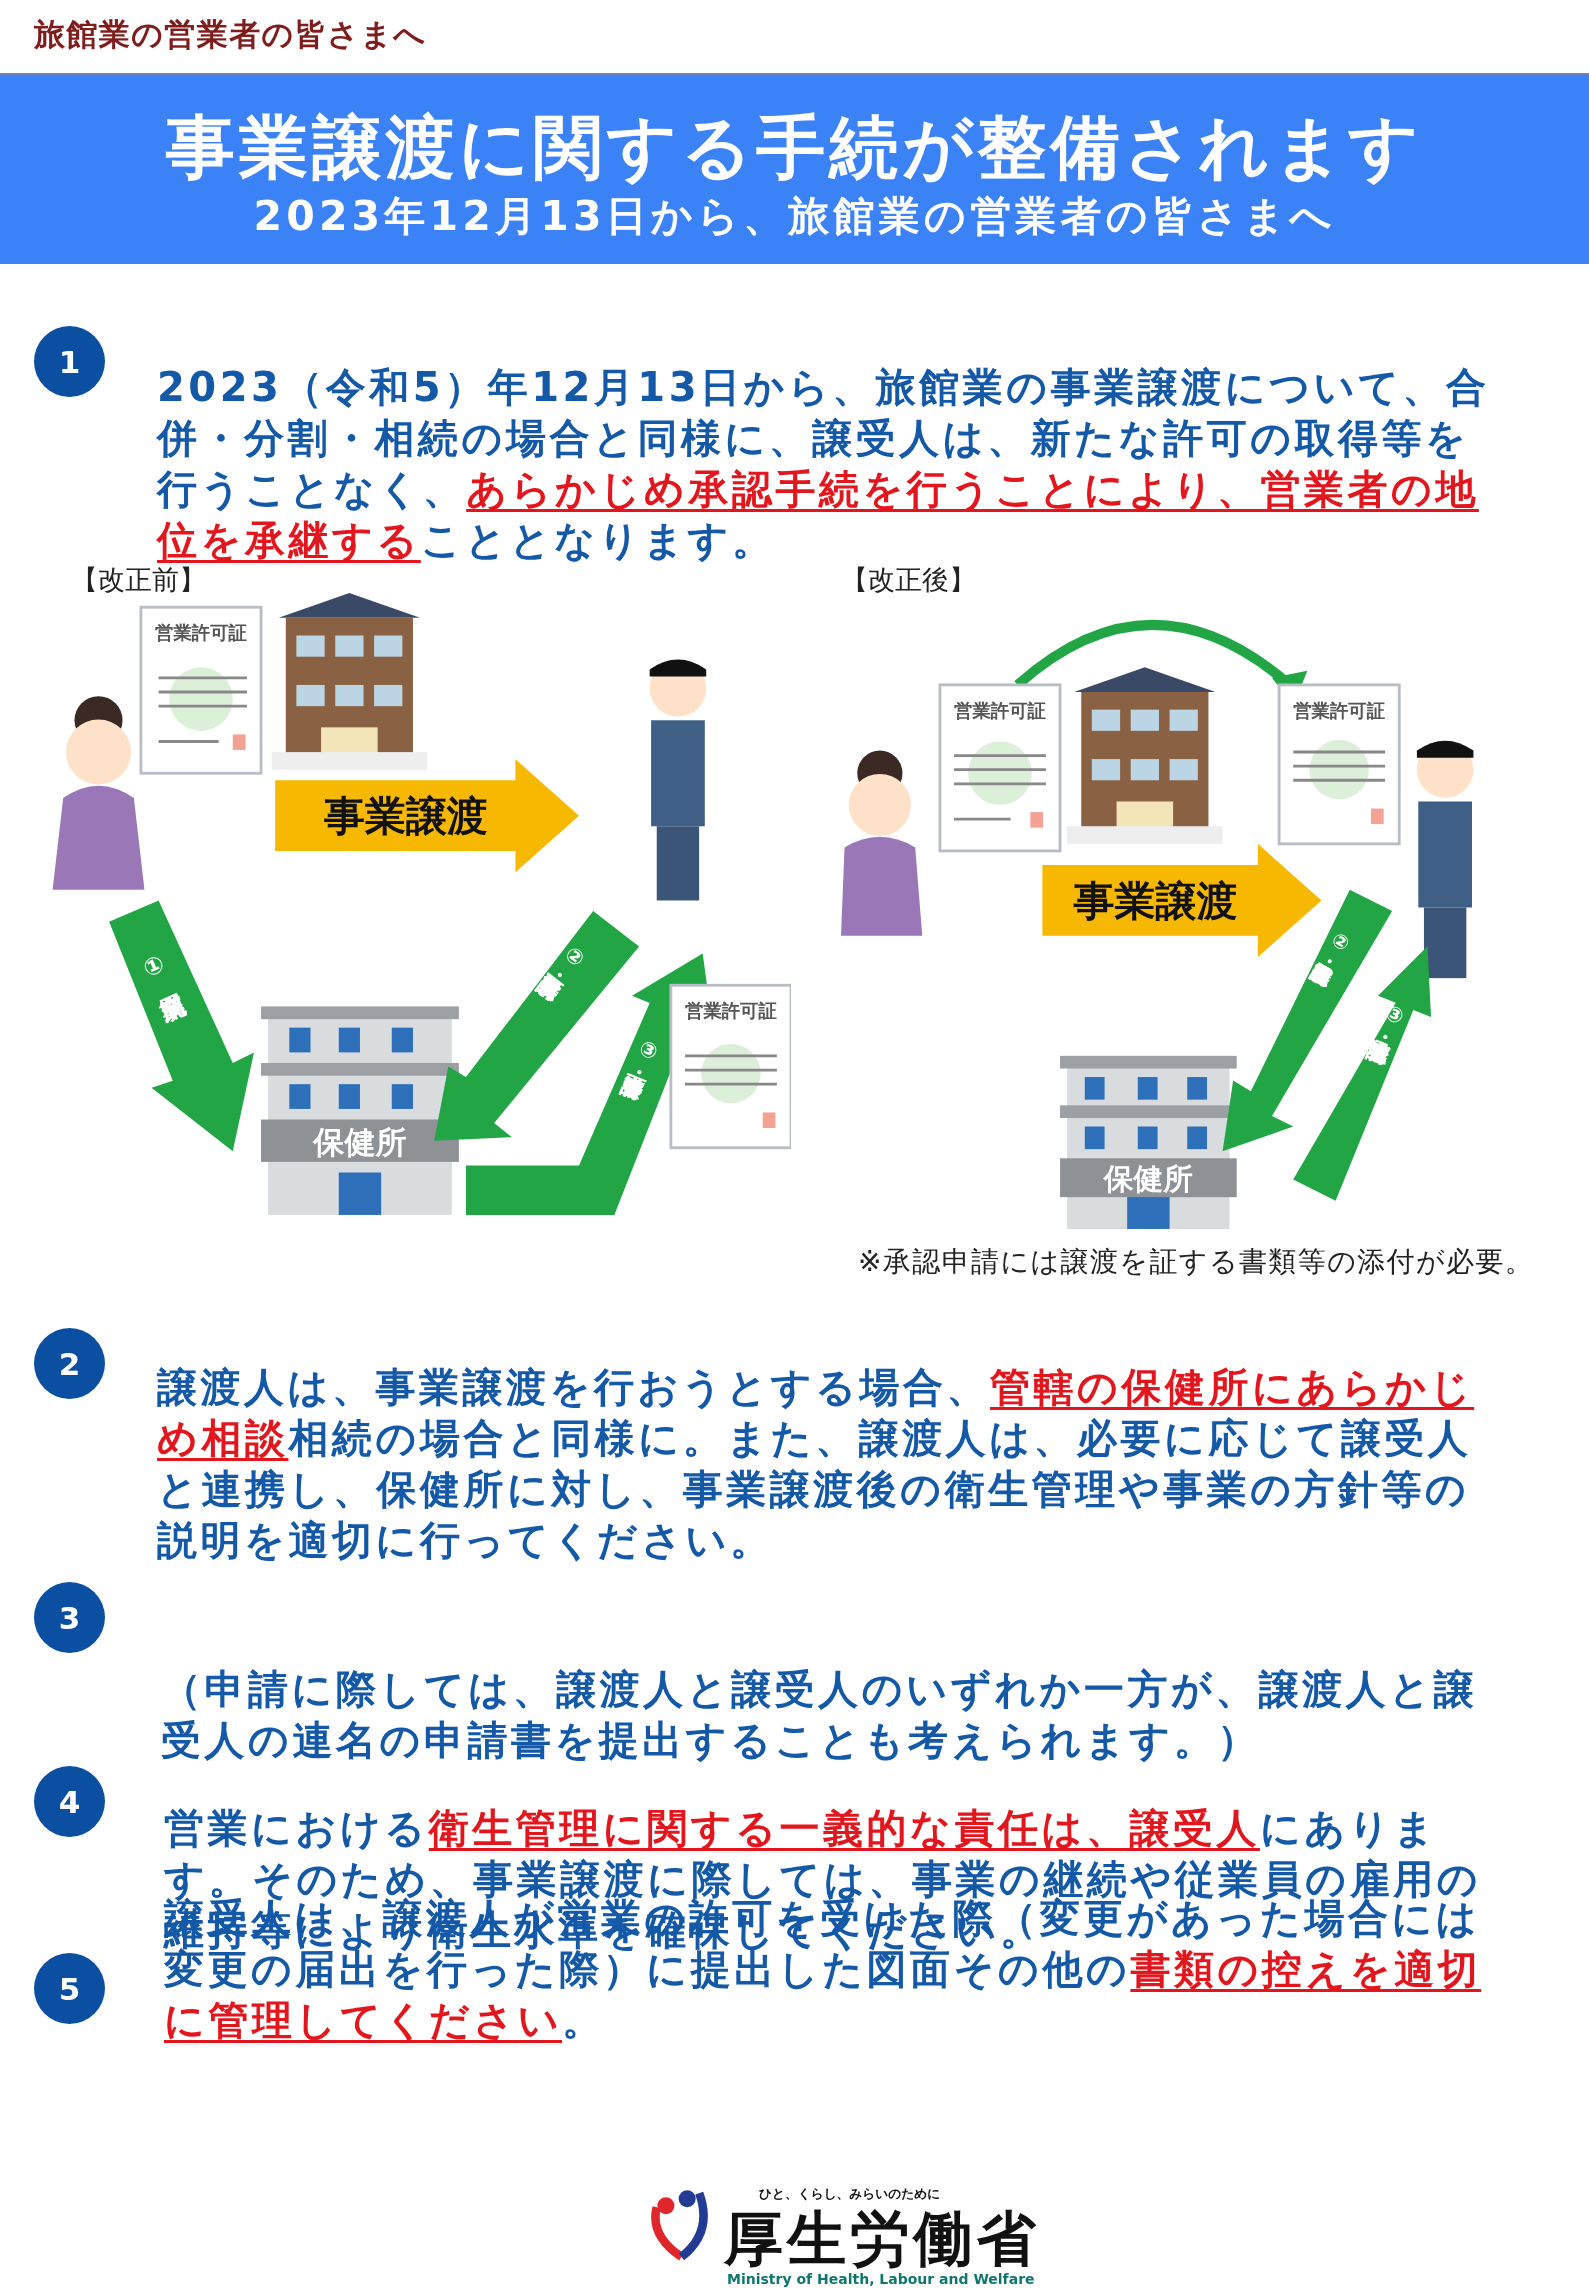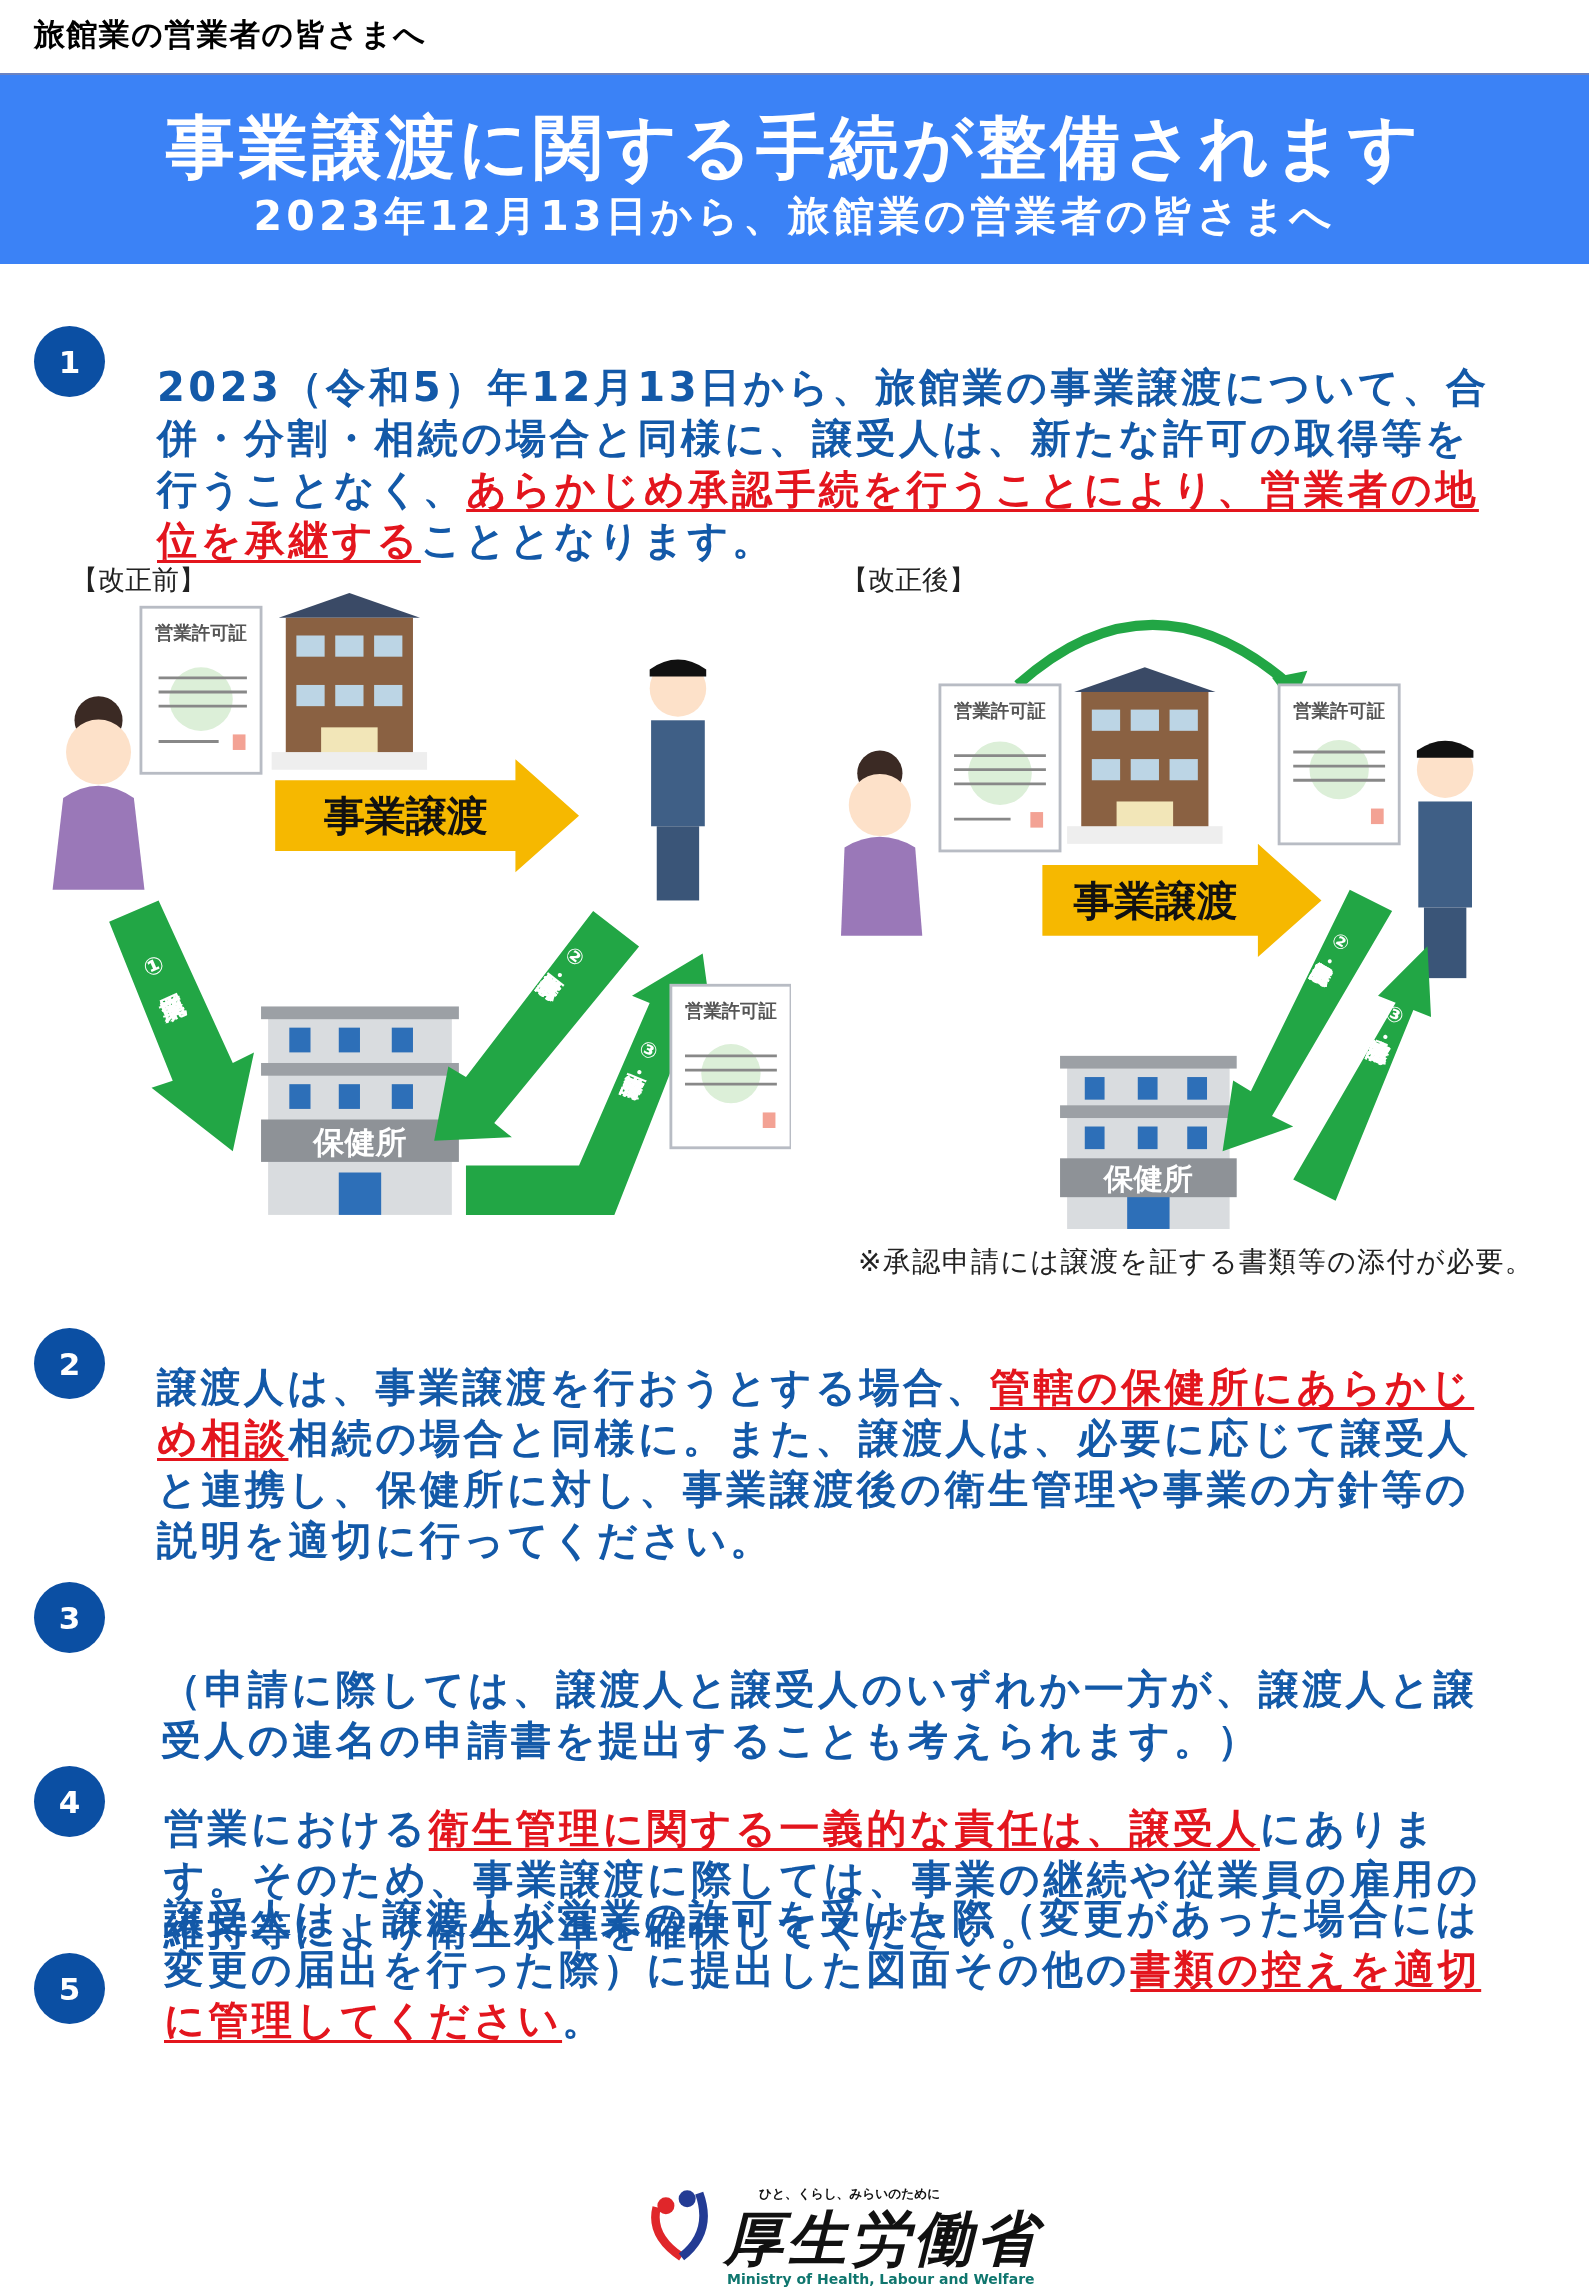--- a/index.html
+++ b/index.html
@@ -1,19 +1,19 @@
 <!DOCTYPE html>
 <html style="font-size:11.3px"><head>
 <meta charset="utf-8">
 <style>
   html, body { margin: 0; padding: 0; background: #ffffff; }
   body { width: 1589px; height: 2295px; position: relative; overflow: hidden;
          font-family: "DejaVu Sans", "Liberation Sans", sans-serif; }
   .abs { position: absolute; }
-  .top-label { left: 34px; top: 14px; font-size: 31px; font-weight: bold; color: #000000; letter-spacing: 1.4px; }
+  .top-label { left: 34px; top: 14px; font-size: 31px; font-weight: bold; color: #7f1d1d; letter-spacing: 1.4px; }
   .banner { left: 0; top: 73px; width: 1589px; height: 189px; background: #3b82f6; border-top: 2.8px solid #6b83c2; }
   .banner-title { position: absolute; left: 0; width: 100%; top: 27px; text-align: center; color: #fff;
                   font-size: 69px; font-weight: bold; letter-spacing: 4.2px; }
   .banner-sub { position: absolute; left: 0; width: 100%; top: 114px; text-align: center; color: #fff;
                 font-size: 41px; font-weight: bold; letter-spacing: 4.2px; }
   .num-circle { width: 71px; height: 71px; border-radius: 50%; background: #0b4fa3; color: #fff;
                 font-size: 31px; font-weight: bold; display: flex; align-items: center; justify-content: center; }
   .para { color: #1359a8; font-size: 40px; font-weight: bold; line-height: 51px; letter-spacing: 3.5px; margin-top: 41px; }
   .para .hl { color: #e3151d; text-decoration: underline; text-decoration-color: #e3151d; text-decoration-thickness: 2.8px; text-underline-offset: 5.7px; }
   .diag-label { font-size: 27px; color: #222; }
@@ -222,15 +222,15 @@
 <div class="abs num-circle" style="left:34px; top:1953px;">5</div>
 <div class="abs para" style="left:164px; top:1852px; width:1342px;"><span>譲受人は、譲渡人が営業の許可を受けた際（変更があった場合には変更の届出を行った際）に提出した図面その他の</span><span class="hl">書類の控えを適切に管理してください</span><span>。</span></div>
 
 <svg class="abs" style="left:646px; top:2186px;" width="71" height="78" viewBox="0 0 100 110">
   <path d="M50 100 Q5 70 15 30" stroke="#e0262a" stroke-width="12" fill="none"></path>
   <circle cx="28" cy="28" r="12" fill="#e0262a"></circle>
   <path d="M50 100 Q95 65 75 10" stroke="#233b94" stroke-width="12" fill="none"></path>
   <circle cx="58" cy="18" r="12" fill="#233b94"></circle>
 </svg>
 <div class="abs logo-tag" style="left:759px; top:2186px;">ひと、くらし、みらいのために</div>
-<div class="abs logo-text" style="left:724px; top:2200px;font-style:italic;">厚生労働省</div>
+<div class="abs logo-text" style="left:724px; top:2200px;">厚生労働省</div>
 <div class="abs logo-en" style="left:727px; top:2271px;">Ministry of Health, Labour and Welfare</div>
 
 
 </body></html>

